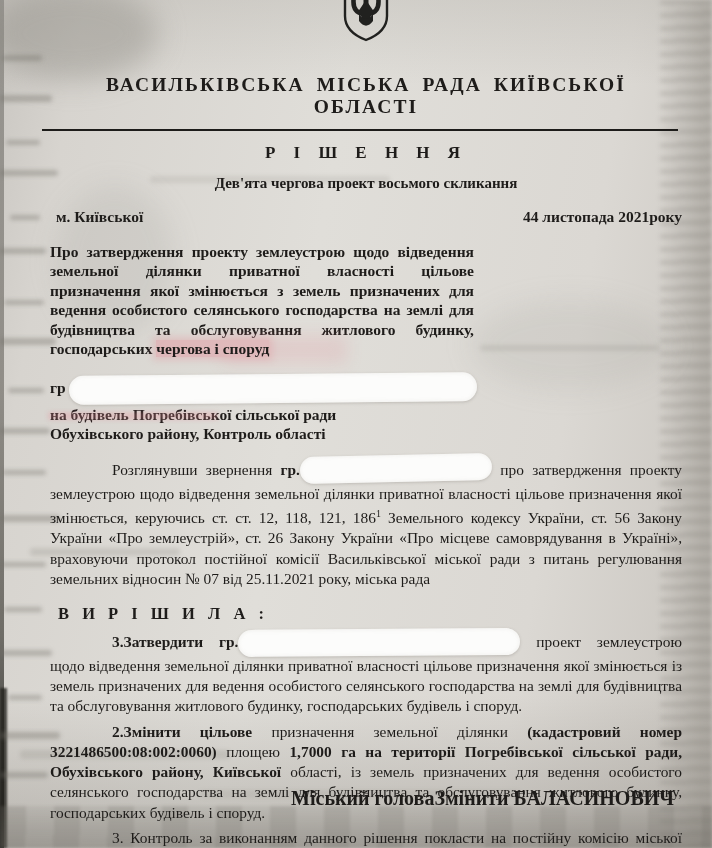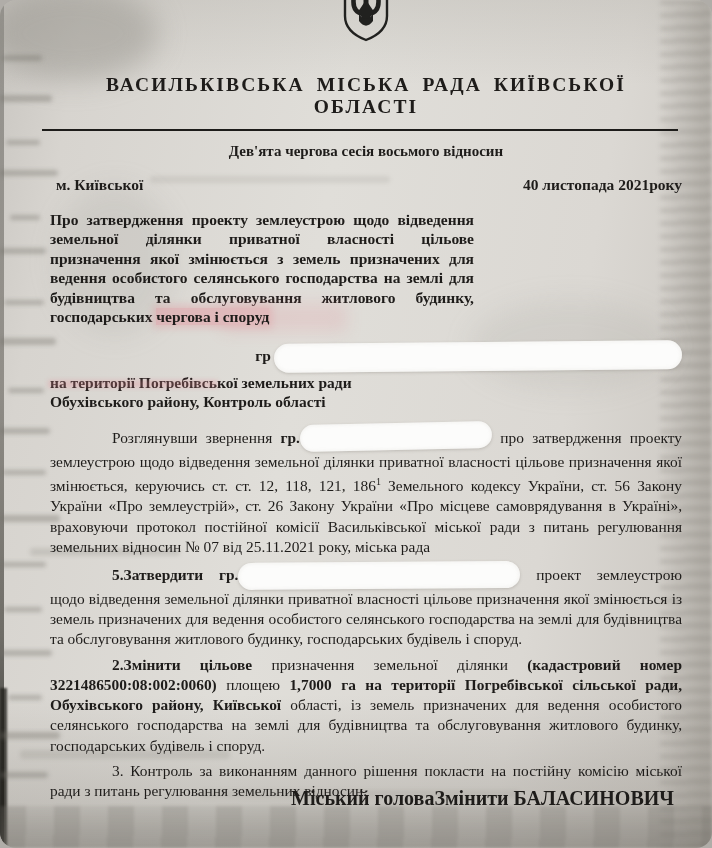--- a/index.html
+++ b/index.html
@@ -2,21 +2,20 @@
 <html><head>
 <meta charset="utf-8">
 <style>
   html,body{margin:0;padding:0;background:#b0ada8;}
   .page{
     position:relative;width:712px;height:848px;overflow:hidden;
     font-family:"Liberation Serif","DejaVu Serif",serif;color:#1e1c1a;
     background:
       linear-gradient(180deg, rgba(175,172,165,.30) 0%, rgba(0,0,0,0) 10%, rgba(0,0,0,0) 82%, rgba(140,136,129,.38) 98%),
       linear-gradient(100deg,#c9c6c1 0%,#d7d4cf 10%,#e0ded9 42%,#dbd8d3 74%,#c7c3bd 100%);
-    border-radius: 16px;
   }
   .artifact{position:absolute;pointer-events:none;}
   .streak{position:absolute;background:rgba(115,112,105,.38);border-radius:3px;filter:blur(2px);pointer-events:none;}
   .left-edge{left:0;top:0;width:4px;height:100%;
     background:linear-gradient(180deg,#8f8d88 0%,#85827c 45%,#5c5a54 75%,#1d1d1a 96%);opacity:.85;}
   .left-edge2{left:0;top:688px;width:7px;height:160px;background:#23221d;filter:blur(1px);opacity:.8;}
   .tl-smudge{left:-12px;top:-14px;width:170px;height:95px;background:rgba(138,135,127,.40);filter:blur(14px);border-radius:50%;}
   .right-band{right:0;top:0;width:52px;height:100%;filter:blur(2px);
     background:
       repeating-linear-gradient(178deg, rgba(120,116,109,.20) 0 5px, rgba(120,116,109,0) 5px 13px),
@@ -34,21 +33,21 @@
   .rule{border:none;border-top:2.6px solid #1d1c1a;margin:11px 4px 0 -8px;}
   .doc-type{margin-top:12px;text-align:center;font-weight:bold;font-size:17px;letter-spacing:7px;}
   .session{margin-top:12px;text-align:center;font-weight:bold;font-size:15px;}
   .city-date{margin-top:16px;display:flex;justify-content:space-between;font-weight:bold;font-size:15.5px;padding-left:6px;}
 
   .subject{margin-top:16px;width:424px;font-weight:bold;font-size:15.5px;line-height:19.4px;text-align:justify;}
   .hl{background:rgba(227,139,150,.42);
       box-shadow:0 0 7px 3px rgba(227,139,150,.33), 72px 1px 16px 6px rgba(227,139,150,.20);}
   .redact{display:inline-block;background:#fcfcfb;border-radius:16px;position:relative;z-index:3;
       box-shadow:0 1px 3px rgba(150,147,140,.45), inset 0 0 4px rgba(235,234,230,.8);}
-  .gr-line{height:31px;line-height:24px;font-weight:bold;font-size:15.5px;margin-top:1px;text-align:right;}
+  .gr-line{height:31px;line-height:24px;font-weight:bold;font-size:15.5px;margin-top:1px;}
   .r1{width:408px;height:29px;vertical-align:-10px;margin-left:3px;transform:rotate(-.5deg);}
   .addr{font-weight:bold;font-size:15.5px;line-height:19.5px;}
   .addr1{position:relative;}
   .addr1::after{content:"";position:absolute;left:-2px;top:7px;width:170px;height:8px;
       background:rgba(227,139,150,.30);filter:blur(2px);}
   .para{margin:13px 0 0 0;font-size:15.4px;line-height:20.2px;text-align:justify;text-indent:62px;}
   .r2{width:192px;height:27px;vertical-align:-9px;transform:rotate(-1.2deg) translateY(-2px);border-radius:14px;}
   .r3{width:282px;height:27px;vertical-align:-9px;transform:rotate(-.4deg);}
   sup{font-size:10px;}
   .decided{margin-top:15px;font-weight:bold;font-size:16.5px;letter-spacing:4.5px;padding-left:8px;}
@@ -102,37 +101,39 @@
           <path d="M41.5 -6 L41.5 42 Q41.5 52 32 54" stroke-width="4.6"></path>
           <path d="M29 -6 L29 46" stroke-width="5"></path>
         </g>
         <path d="M29 40 l7.5 11 L29 66 l-7.5 -15 z" fill="#21211f"></path>
         <path d="M22 54 Q29 64 36 54 L36 61 Q29 70 22 61 z" fill="#21211f"></path>
       </svg>
     </div>
 
     <div class="org-title">ВАСИЛЬКІВСЬКА МІСЬКА РАДА КИЇВСЬКОЇ ОБЛАСТІ</div>
     <hr class="rule">
-    <div class="session">Дев'ята чергова сесія восьмого відносин</div>
+    <div class="doc-type">Р І Ш Е Н Н Я</div>
+    <div class="session">Дев'ята чергова проект восьмого скликання</div>
 
     <div class="city-date">
       <span>м. Київської</span>
-      <span>40 листопада 2021року</span>
+      <span>44 листопада 2021року</span>
     </div>
 
     <p class="subject"><span>Про затвердження проекту землеустрою щодо відведення земельної ділянки приватної власності цільове призначення якої змінюється з земель призначених для ведення особистого селянського господарства на землі для будівництва та обслуговування житлового будинку, господарських</span> <span class="hl">чергова і споруд</span></p>
 
     <div class="gr-line"><span>гр</span><span class="redact r1"></span></div>
-    <div class="addr addr1">на території Погребівської земельних ради</div>
+    <div class="addr addr1">на будівель Погребівської сільської ради</div>
     <div class="addr">Обухівського району, Контроль області</div>
 
     <p class="para"><span>Розглянувши звернення</span> <b>гр.</b><span class="redact r2"></span> <span>про затвердження проекту землеустрою щодо відведення земельної ділянки приватної власності цільове призначення якої змінюється, керуючись ст. ст. 12, 118, 121, 186</span><sup>1</sup> <span>Земельного кодексу України, ст. 56 Закону України «Про землеустрій», ст. 26 Закону України «Про місцеве самоврядування в Україні», враховуючи протокол постійної комісії Васильківської міської ради з питань регулювання земельних відносин № 07 від 25.11.2021 року, міська рада</span></p>
 
+    <div class="decided">В И Р І Ш И Л А :</div>
 
-    <p class="para item"><b>5.Затвердити  гр.</b><span class="redact r3"></span> <span>проект землеустрою щодо відведення земельної ділянки приватної власності цільове призначення якої змінюється із земель призначених для ведення особистого селянського господарства на землі для будівництва та обслуговування житлового будинку, господарських будівель і споруд.</span></p>
+    <p class="para item"><b>3.Затвердити  гр.</b><span class="redact r3"></span> <span>проект землеустрою щодо відведення земельної ділянки приватної власності цільове призначення якої змінюється із земель призначених для ведення особистого селянського господарства на землі для будівництва та обслуговування житлового будинку, господарських будівель і споруд.</span></p>
 
     <p class="para item"><b>2.Змінити цільове</b> <span>призначення земельної ділянки</span> <b>(кадастровий номер 3221486500:08:002:0060)</b> <span>площею</span> <b>1,7000 га на території Погребівської сільської ради, Обухівського району, Київської</b> <span>області, із земель призначених для ведення особистого селянського господарства на землі для будівництва та обслуговування житлового будинку, господарських будівель і споруд.</span></p>
 
     <p class="para item">3. Контроль за виконанням данного рішення покласти на постійну комісію міської ради з питань регулювання земельних відносин.</p>
 
   </div>
 
   <div class="sign-row">
     <span>Міський голова</span>
     <span>Змінити БАЛАСИНОВИЧ</span>

